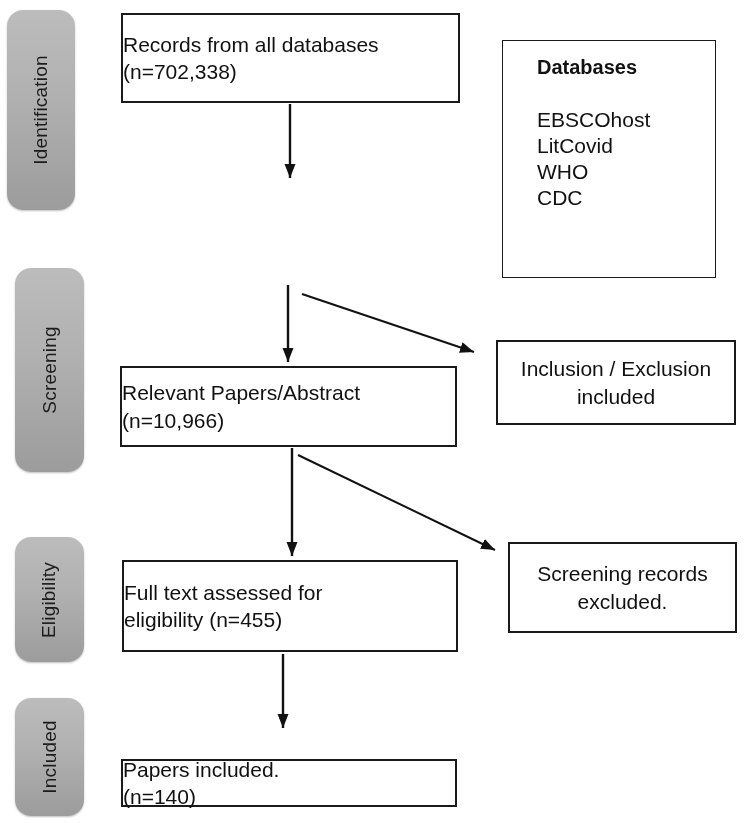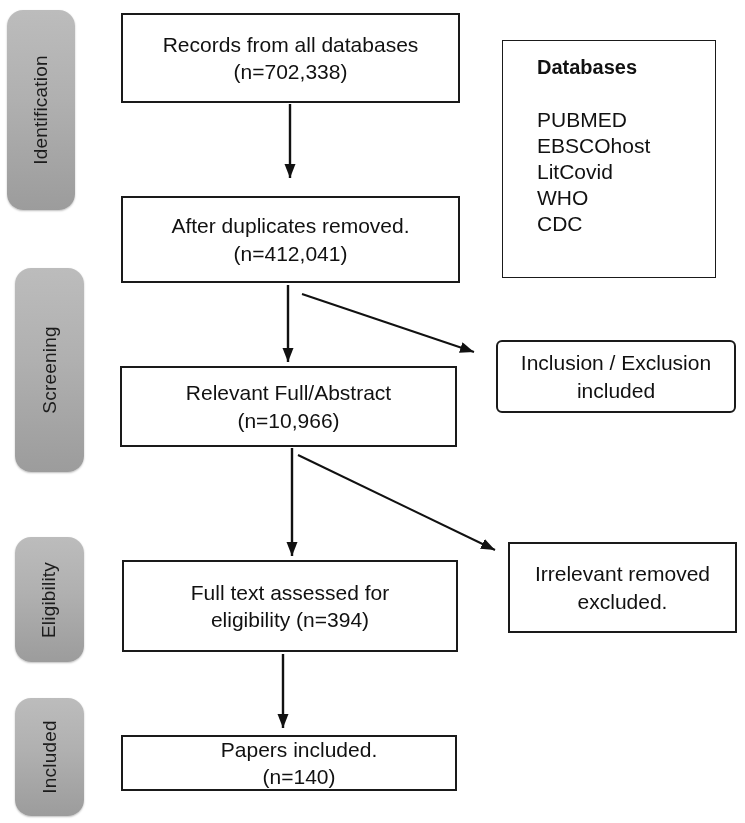--- a/index.html
+++ b/index.html
@@ -45,31 +45,31 @@
   .stage-included       { left: 15px; top: 698px; width: 69px; height: 118px; }
 
   
   .flowbox {
     position: absolute;
     box-sizing: border-box;
     border: 2.5px solid #1a1a1a;
     background: #ffffff;
     display: flex;
     flex-direction: column;
-    align-items: center;
+    align-items: flex-start;
     justify-content: center;
     text-align: center;
     font-size: 21px;
     line-height: 1.3;
   }
   .box-records   { left: 121px; top: 13px;  width: 339px; height: 90px; }
   .box-dedup     { left: 121px; top: 196px; width: 339px; height: 87px; }
   .box-title-abs { left: 120px; top: 366px; width: 337px; height: 81px; }
   .box-fulltext  { left: 122px; top: 560px; width: 336px; height: 92px; }
-  .box-included  { left: 121px; top: 735px; width: 336px; height: 56px; padding-left: 20px; }
+  .box-included  { left: 121px; top: 759px; width: 336px; height: 48px; }
 
   
   .sidebox {
     position: absolute;
     box-sizing: border-box;
     background: #ffffff;
     border: 2px solid #1a1a1a;
     font-size: 21px;
     line-height: 1.3;
   }
@@ -78,23 +78,23 @@
     border-width: 1.5px;
     padding: 13px 0 16px 34px;
   }
   .db-title {
     font-weight: bold;
     font-size: 20px;
     margin-bottom: 27px;
   }
   .db-items div { line-height: 26px; }
   .box-criterion {
-    left: 496px; top: 340px; width: 240px; height: 73px;
+    left: 496px; top: 340px; width: 240px; height: 85px;
     display: flex; flex-direction: column;
-    align-items: center; justify-content: center; text-align: right; border-radius: 6px;
+    align-items: center; justify-content: center; text-align: right;
   }
   .box-excluded {
     left: 508px; top: 542px; width: 229px; height: 91px;
     display: flex; flex-direction: column;
     align-items: center; justify-content: center; text-align: center;
   }
 </style>
 </head>
 <body>
 
@@ -126,51 +126,46 @@
     <span class="stage-text">Eligibility</span>
   </div>
   <div class="stage stage-included">
     <span class="stage-text">Included</span>
   </div>
 
   <div class="flowbox box-records">
     <div>Records from all databases</div>
     <div>(n=702,338)</div>
   </div>
-  <div class="flowbox box-dedup">
-    <div>After duplicates removed.</div>
-    <div>(n=412,041)</div>
-  </div>
   <div class="flowbox box-title-abs">
-    <div>Relevant Full/Abstract</div>
+    <div>Relevant Papers/Abstract</div>
     <div>(n=10,966)</div>
   </div>
   <div class="flowbox box-fulltext">
     <div>Full text assessed for</div>
-    <div>eligibility (n=394)</div>
+    <div>eligibility (n=455)</div>
   </div>
   <div class="flowbox box-included">
     <div>Papers included.</div>
     <div>(n=140)</div>
   </div>
 
   <div class="sidebox box-databases">
     <div class="db-title">Databases</div>
     <div class="db-items">
-      <div>PUBMED</div>
       <div>EBSCOhost</div>
       <div>LitCovid</div>
       <div>WHO</div>
       <div>CDC</div>
     </div>
   </div>
 
   <div class="sidebox box-criterion">
     <div>Inclusion / Exclusion</div>
     <div>included</div>
   </div>
 
   <div class="sidebox box-excluded">
-    <div>Irrelevant removed</div>
+    <div>Screening records</div>
     <div>excluded.</div>
   </div>
 
 </div>
 
 </body></html>

